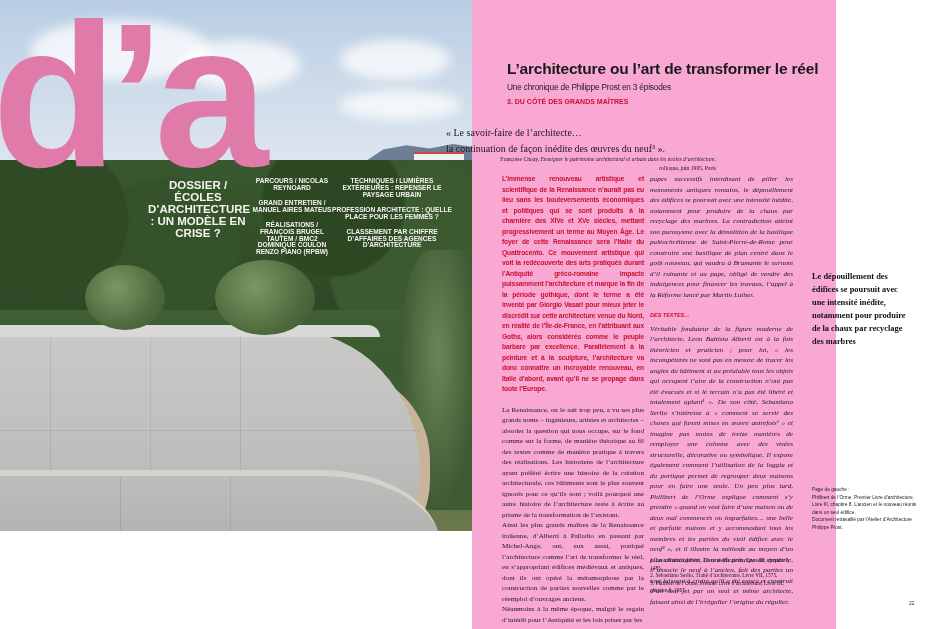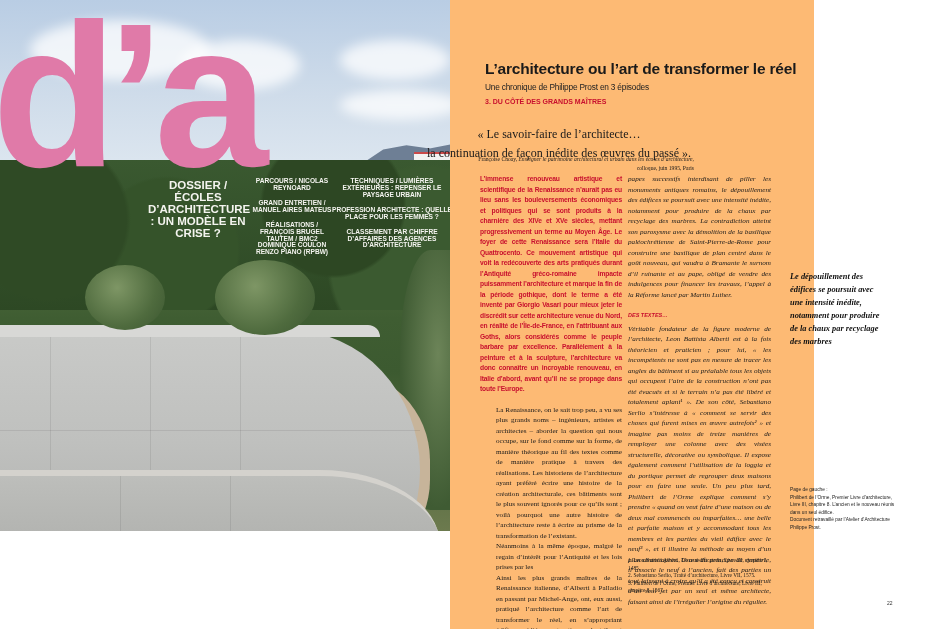--- a/index.html
+++ b/index.html
@@ -77,46 +77,46 @@
     position: absolute; left: 444px; top: 541px; width: 32px; height: 88px;
     background: repeating-linear-gradient(180deg, #111 0 3px, #f1f1ef 3px 5px, #111 5px 6px, #f1f1ef 6px 9px);
     border-left: 10px solid #e8e6e1;
   }
   .barcode-text {
     position: absolute; left: 445px; top: 548px; width: 8px; height: 78px;
     font-family: "Liberation Sans", sans-serif; font-size: 5px; color: #333; writing-mode: vertical-rl; transform: rotate(180deg);
   }
 
   
-  .article { position: absolute; left: 450px; top: 0; width: 364px; height: 629px; background: #fdba74; }
+  .article { position: absolute; left: 472px; top: 0; width: 364px; height: 629px; background: #f9a8d4; }
   .title {
     position: absolute; left: 35px; top: 60px;
     font-family: "Liberation Sans", sans-serif; font-size: 15.5px; color: #1a1a1a; letter-spacing: -0.2px;
   }
   .subtitle { position: absolute; left: 35px; top: 82px; font-family: "Liberation Sans", sans-serif; font-size: 8.3px; color: #222; letter-spacing: -0.2px; }
   .episode { position: absolute; left: 35px; top: 98px; font-family: "Liberation Sans", sans-serif; font-size: 7px; font-weight: 700; color: #c8102e; }
 
-  .epigraph { position: absolute; right: 120px; top: 125px; width: 270px; text-align: center; font-size: 12px; line-height: 1.55; }
+  .epigraph { position: absolute; right: 120px; top: 125px; width: 270px; text-align: left; font-size: 10px; line-height: 1.55; }
   .epigraph-source { position: absolute; right: 120px; top: 155px; width: 280px; text-align: right; font-size: 5.6px; line-height: 1.6; }
   .epigraph-source em { font-style: italic; }
 
   .col { position: absolute; font-size: 7.15px; line-height: 10.5px; text-align: justify; hyphens: auto; }
   .col p { margin-bottom: 0; }
-  .col p + p { margin-top: 0; margin-left: 16px; }
+  .col p + p { margin-top: 0; }
   .col-1 { left: 30px; top: 174px; width: 142px; }
   .intro { font-family: "Liberation Sans", sans-serif; color: #c8102e; font-size: 6.7px; line-height: 10.5px; letter-spacing: -0.15px; font-weight: 600; }
   .col-1 .body1 { margin-top: 10px; }
   .col-2 { left: 178px; top: 174px; width: 143px; font-style: italic; }
   .section-head { font-family: "Liberation Sans", sans-serif; color: #c8102e; font-size: 5.5px; font-weight: 700; margin: 10px 0 3px; }
 
   .footnotes { position: absolute; left: 178px; top: 557px; width: 143px; font-size: 5.4px; line-height: 7.6px; }
 
   .pull-quote {
     position: absolute; left: 340px; top: 270px; width: 95px;
-    font-size: 8.4px; line-height: 13px; font-style: italic; font-weight: 700; color: #111;
+    font-size: 8.4px; line-height: 13px; font-weight: 700; color: #111;
   }
   .caption {
     position: absolute; left: 340px; top: 486px; width: 110px;
     font-family: "Liberation Sans", sans-serif; font-size: 4.8px; line-height: 7.5px; color: #222;
   }
   .folio { position: absolute; left: 437px; top: 600px; font-family: "Liberation Sans", sans-serif; font-size: 5px; color: #333; }
 </style>
 </head>
 <body>
 
@@ -164,32 +164,32 @@
   <div class="barcode-text">L 15381 - 295 - F: 15,00 € - RD</div>
 </div>
 
 <div class="article">
   <h1 class="title">L’architecture ou l’art de transformer le réel</h1>
   <div class="subtitle">Une chronique de Philippe Prost en 3 épisodes</div>
   <div class="episode">3. DU CÔTÉ DES GRANDS MAÎTRES</div>
 
   <div class="epigraph">
     <div>« Le savoir-faire de l’architecte…</div>
-    <div>la continuation de façon inédite des œuvres du passé ».</div>
+    <div>la continuation de façon inédite des œuvres du neuf³ ».</div>
   </div>
   <div class="epigraph-source">
     <div><span>Françoise Choay, </span><em>Enseigner le patrimoine architectural et urbain dans les écoles d’architecture,</em></div>
     <div>colloque, juin 1995, Paris</div>
   </div>
 
   <div class="col col-1">
     <p class="intro">L’immense renouveau artistique et scientifique de la Renaissance n’aurait pas eu lieu sans les bouleversements économiques et politiques qui se sont produits à la charnière des XIVe et XVe siècles, mettant progressivement un terme au Moyen Âge. Le foyer de cette Renaissance sera l’Italie du Quattrocento. Ce mouvement artistique qui voit la redécouverte des arts pratiqués durant l’Antiquité gréco-romaine impacte puissamment l’architecture et marque la fin de la période gothique, dont le terme a été inventé par Giorgio Vasari pour mieux jeter le discrédit sur cette architecture venue du Nord, en réalité de l’Île-de-France, en l’attribuant aux Goths, alors considérés comme le peuple barbare par excellence. Parallèlement à la peinture et à la sculpture, l’architecture va donc connaître un incroyable renouveau, en Italie d’abord, avant qu’il ne se propage dans toute l’Europe.</p>
     <p class="body1">La Renaissance, on le sait trop peu, a vu ses plus grands noms – ingénieurs, artistes et architectes – aborder la question qui nous occupe, sur le fond comme sur la forme, de manière théorique au fil des textes comme de manière pratique à travers des réalisations. Les historiens de l’architecture ayant préféré écrire une histoire de la création architecturale, ces bâtiments sont le plus souvent ignorés pour ce qu’ils sont ; voilà pourquoi une autre histoire de l’architecture reste à écrire au prisme de la transformation de l’existant.</p>
+    <p>Ainsi les plus grands maîtres de la Renaissance italienne, d’Alberti à Palladio en passant par Michel-Ange, ont, eux aussi, pratiqué l’architecture comme l’art de transformer le réel, en s’appropriant édifices médiévaux et antiques, dont ils ont opéré la métamorphose par la construction de parties nouvelles comme par le réemploi d’ouvrages anciens.</p>
     <p>Néanmoins à la même époque, malgré le regain d’intérêt pour l’Antiquité et les lois prises par les</p>
-    <p>Ainsi les plus grands maîtres de la Renaissance italienne, d’Alberti à Palladio en passant par Michel-Ange, ont, eux aussi, pratiqué l’architecture comme l’art de transformer le réel, en s’appropriant édifices médiévaux et antiques, dont ils ont opéré la métamorphose par la construction de parties nouvelles comme par le réemploi d’ouvrages anciens.</p>
   </div>
 
   <div class="col col-2">
     <p>papes successifs interdisant de piller les monuments antiques romains, le dépouillement des édifices se poursuit avec une intensité inédite, notamment pour produire de la chaux par recyclage des marbres. La contradiction atteint son paroxysme avec la démolition de la basilique paléochrétienne de Saint-Pierre-de-Rome pour construire une basilique de plan centré dans le goût nouveau, qui vaudra à Bramante le surnom d’il ruinante et au pape, obligé de vendre des indulgences pour financer les travaux, l’appel à la Réforme lancé par Martin Luther.</p>
     <div class="section-head">DES TEXTES…</div>
     <p>Véritable fondateur de la figure moderne de l’architecte, Leon Battista Alberti est à la fois théoricien et praticien ; pour lui, « les incompétents ne sont pas en mesure de tracer les angles du bâtiment si au préalable tous les objets qui occupent l’aire de la construction n’ont pas été évacués et si le terrain n’a pas été libéré et totalement aplani¹ ». De son côté, Sebastiano Serlio s’intéresse à « comment se servir des choses qui furent mises en œuvre autrefois² » et imagine pas moins de treize manières de remployer une colonne avec des visées structurelle, décorative ou symbolique. Il expose également comment l’utilisation de la loggia et du portique permet de regrouper deux maisons pour en faire une seule. Un peu plus tard, Philibert de l’Orme explique comment s’y prendre « quand on veut faire d’une maison ou de deux mal commencés ou imparfaites… une belle et parfaite maison et y accommodant tous les membres et les parties du vieil édifice avec le neuf³ », et il illustre la méthode au moyen d’un plan avant/après. Usant du principe de symétrie, il associe le neuf à l’ancien, fait des parties un tout laissant à croire qu’il a été conçu et construit d’un seul jet par un seul et même architecte, faisant ainsi de l’irrégulier l’origine du régulier.</p>
   </div>
 
   <div class="footnotes">
     <div>1. Leon Battista Alberti, De re aedificatoria, Livre III, chapitre I, 1485.</div>

